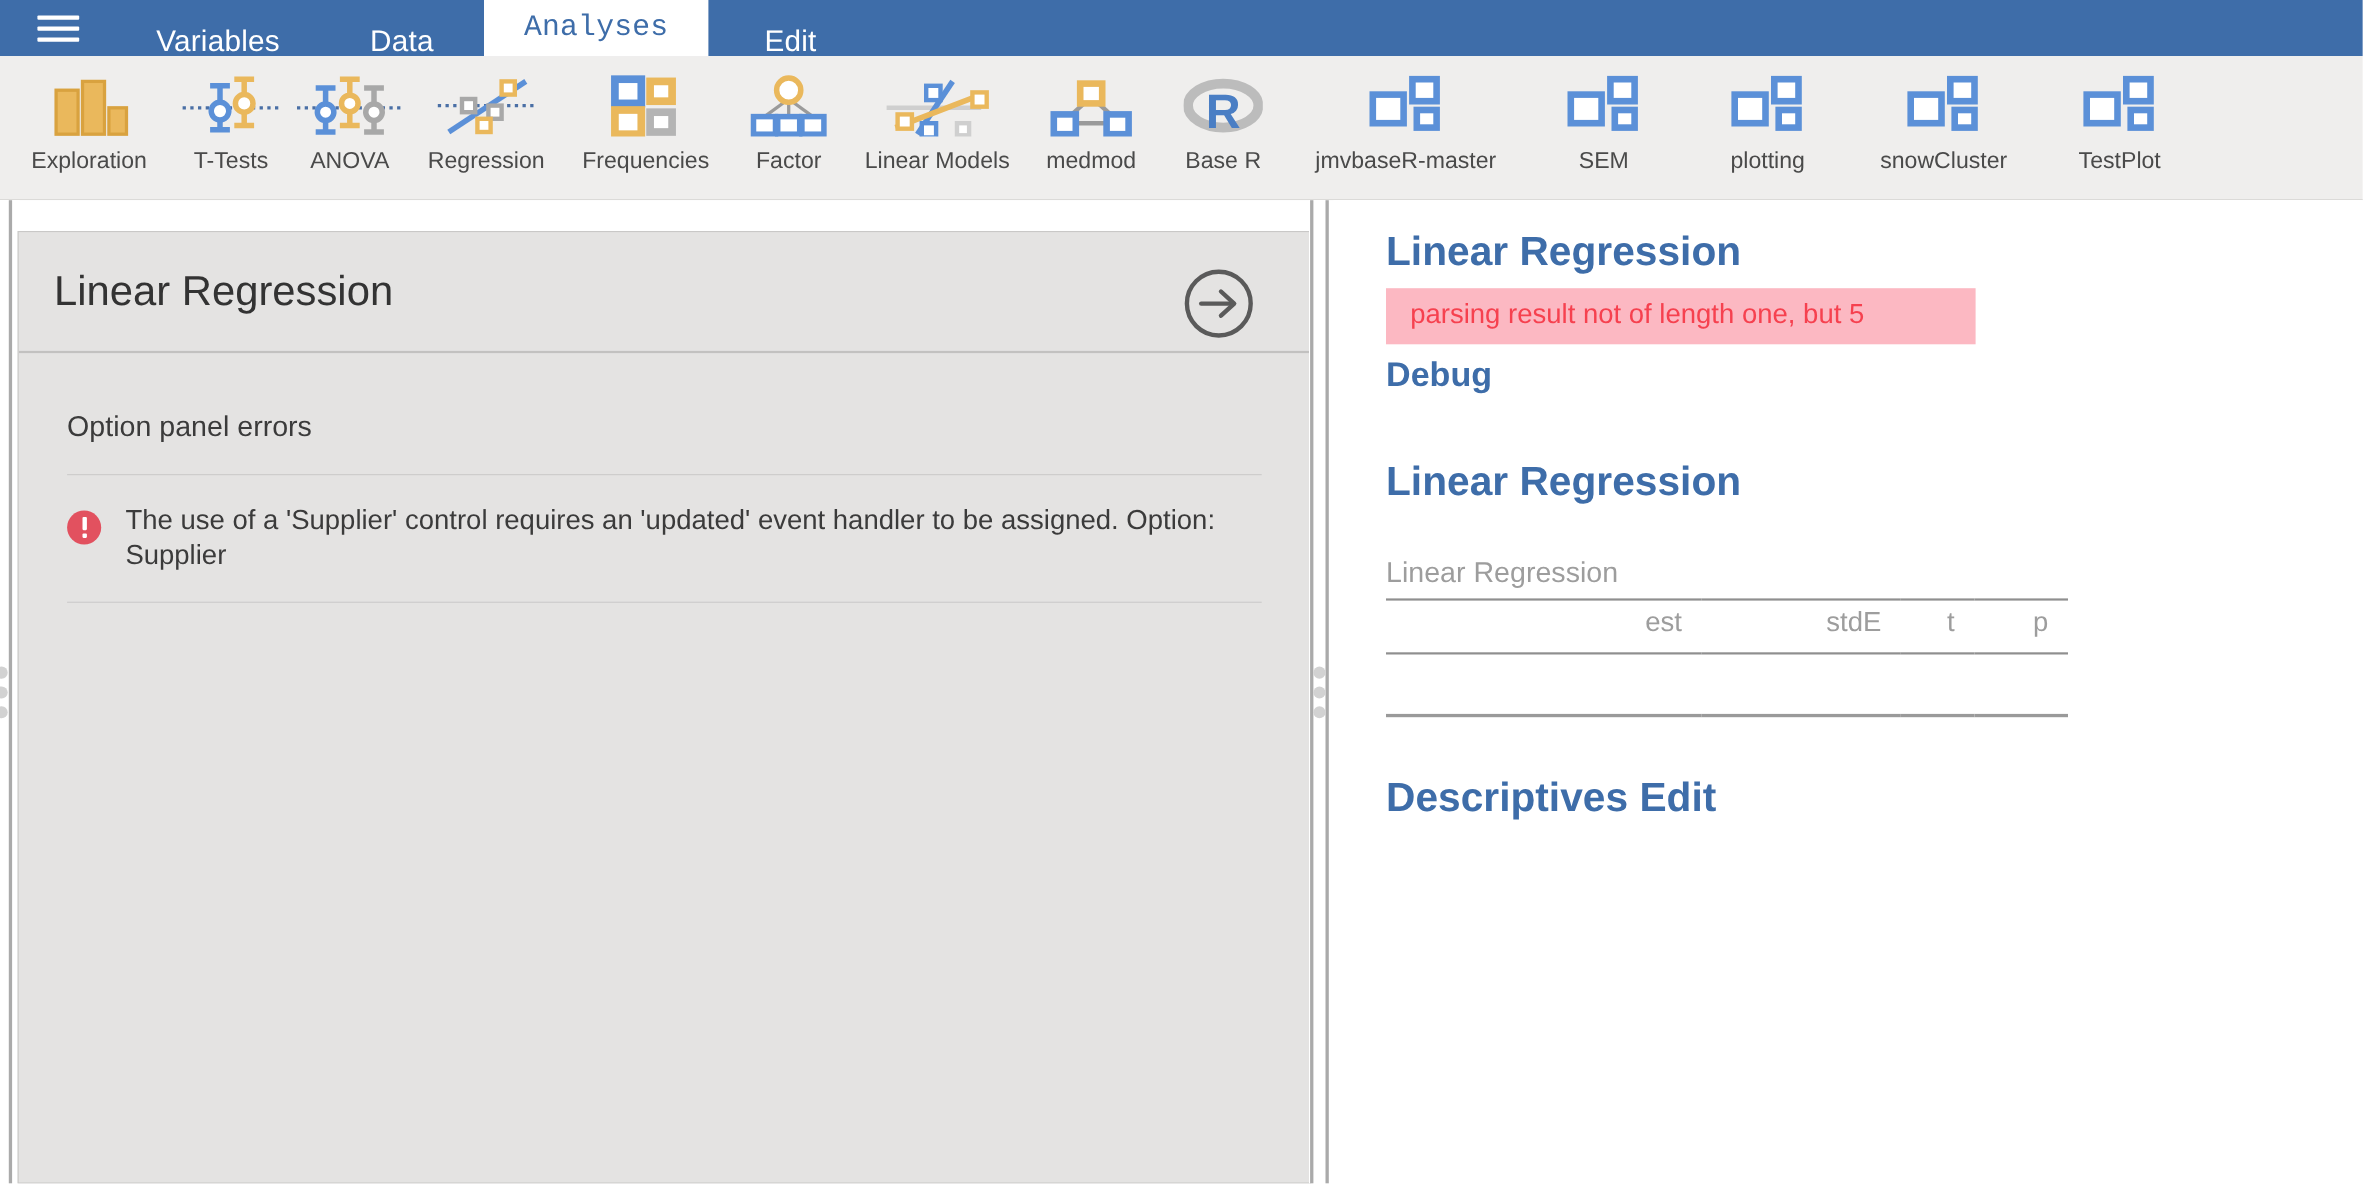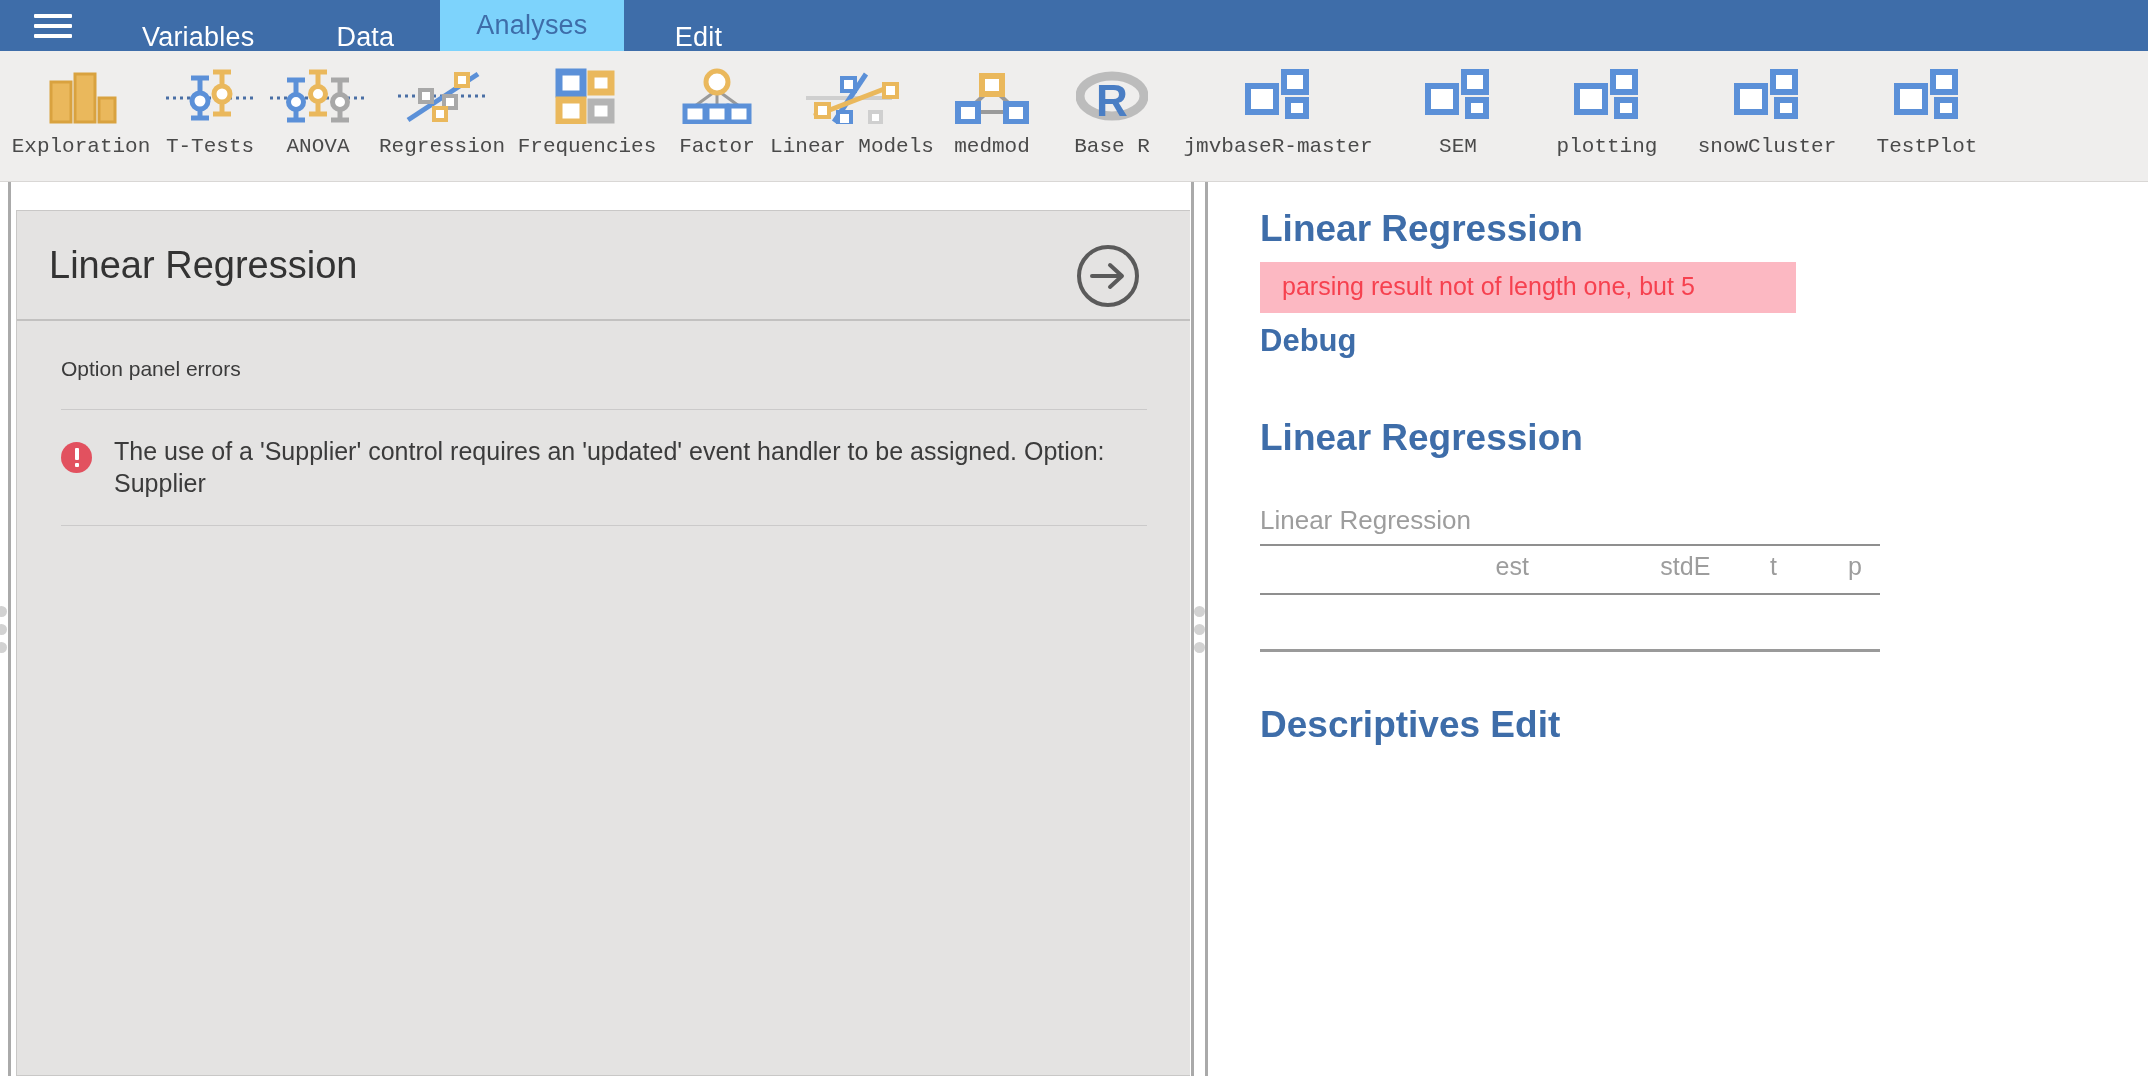--- a/index.html
+++ b/index.html
@@ -24,38 +24,38 @@
   .hamburger .bars i {
     display: block; height: 4px; background: #ffffff; margin: 6px 0; border-radius: 1px;
   }
   .tab {
     display: flex; align-items: center; justify-content: center;
     color: #ffffff; font-size: 27px; letter-spacing: 0.2px;
     padding: 0 36px; cursor: pointer; white-space: nowrap;
   }
   .tab.wide { min-width: 150px; margin-top: 23px; }
   .tab.active {
-    background: #7dd3fc; color: #3e6da9; min-width: 180px;
+    background: #ffffff; color: #3e6da9; min-width: 180px; font-family: Liberation Mono, monospace;
   }
 
   
   .ribbon {
     position: absolute; left: 0; top: 51px; width: 2148px; height: 131px;
     background: #efeeed; border-bottom: 1px solid #d9d7d5;
     display: flex; align-items: flex-start; padding-left: 6px;
   }
   .ribbon-item {
     display: flex; flex-direction: column; align-items: center;
     padding-top: 14px; cursor: pointer; user-select: none;
   }
   .ribbon-icon {
     height: 62px; width: 100%; display: flex; align-items: center; justify-content: center;
   }
   .ribbon-label {
-    margin-top: 8px; font-size: 21px; color: #4a4a4a; white-space: nowrap; font-family: Liberation Mono, monospace;
+    margin-top: 8px; font-size: 21px; color: #4a4a4a; white-space: nowrap;
   }
 
   
   .main {
     position: absolute; left: 0; top: 182px; width: 2148px; height: 894px;
     background: #ffffff;
   }
   .splitter {
     position: absolute; top: 0; width: 18px; height: 894px;
     display: flex; align-items: center; justify-content: center;
@@ -86,21 +86,21 @@
   .options-header {
     position: relative; height: 110px; border-bottom: 2px solid #c2c1c0;
     display: flex; align-items: center; padding: 0 32px;
   }
   .options-title { font-size: 38px; color: #333333; font-weight: 400; }
   .arrow-btn {
     position: absolute; right: 50px; top: 32px;
     width: 66px; height: 66px; cursor: pointer;
   }
   .section-title {
-    font-size: 21px; color: #3b3b3b; padding: 36px 0 28px 44px;
+    font-size: 26px; color: #3b3b3b; padding: 51px 0 28px 44px;
   }
   .hr-light { height: 1px; background: #cbcaca; margin: 0 44px; }
   .error-row {
     display: flex; align-items: flex-start; gap: 22px;
     padding: 26px 60px 26px 44px;
   }
   .error-icon {
     flex: 0 0 auto; width: 31px; height: 31px; border-radius: 50%;
     background: #e2515f; position: relative; margin-top: 6px;
   }

